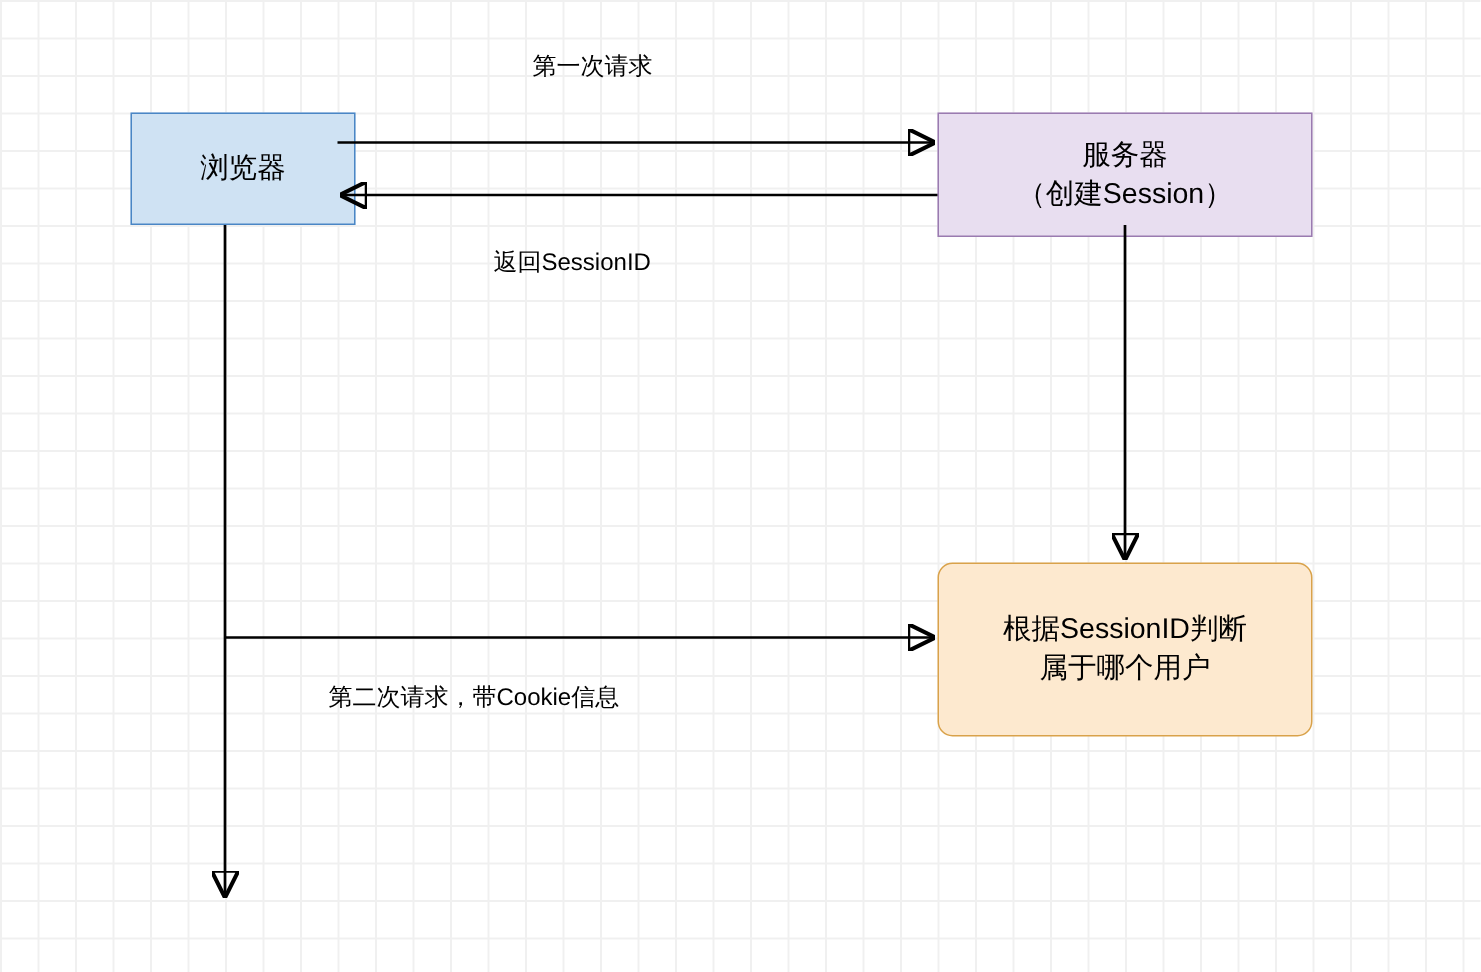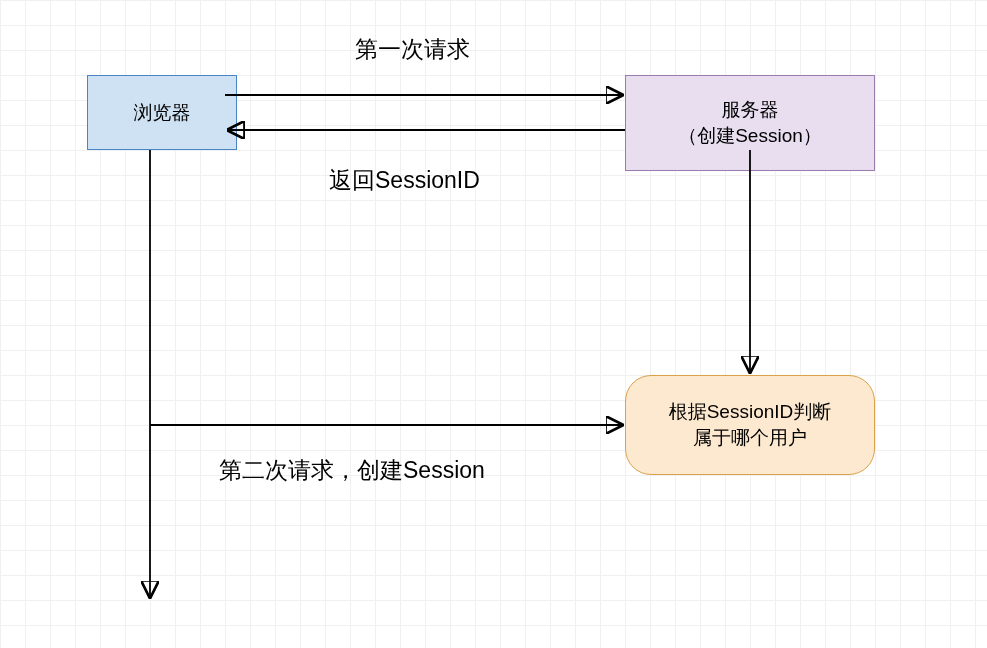--- a/index.html
+++ b/index.html
@@ -27,33 +27,33 @@
     color: #000;
     white-space: pre-line;
   }
   .box.browser {
     left: 75px; top: 75px; width: 150px; height: 75px;
     background: #cfe2f3;
     border: 1.5px solid #4a86c5;
     margin-left: 12px;
   }
   .box.server {
-    left: 625px; top: 75px; width: 250px; height: 96px;
+    left: 625px; top: 75px; width: 250px; height: 83px;
     background: #e8def0;
     border: 1.5px solid #9a7bb0;
   }
   .box.judge {
-    left: 625px; top: 375px; width: 250px; height: 100px;
+    left: 625px; top: 375px; width: 250px; height: 116px;
     background: #fde9cf;
     border: 1.5px solid #d9a24a;
-    border-radius: 26px;
+    border-radius: 10px;
   }
   .label {
     position: absolute;
-    font-size: 23px;
+    font-size: 16px;
     color: #000;
     text-align: center;
     white-space: nowrap;
   }
   svg.overlay {
     position: absolute;
     left: 0; top: 0;
     width: 987px; height: 648px;
     pointer-events: none;
   }
@@ -77,21 +77,21 @@
 
 <div class="box judge">
   <span>根据SessionID判断
 属于哪个用户</span>
 </div>
 
 <div class="label" style="left:355px; top:34px;">第一次请求</div>
 
 <div class="label" style="left:329px; top:155px;margin-top:10px;">返回SessionID</div>
 
-<div class="label" style="left:219px; top:455px;">第二次请求，创建Session</div>
+<div class="label" style="left:219px; top:455px;">第二次请求，带Cookie信息</div>
 
 <svg class="overlay">
   <defs>
     <marker id="arrow" viewBox="0 0 12 12" refX="11" refY="6" markerWidth="10" markerHeight="10" orient="auto-start-reverse">
       <path d="M 0 0 L 12 6 L 0 12 z" fill="#000" stroke="none"></path>
     </marker>
   </defs>
 
   <line x1="225" y1="95" x2="622" y2="95" marker-end="url(#arrow)"></line>
 

